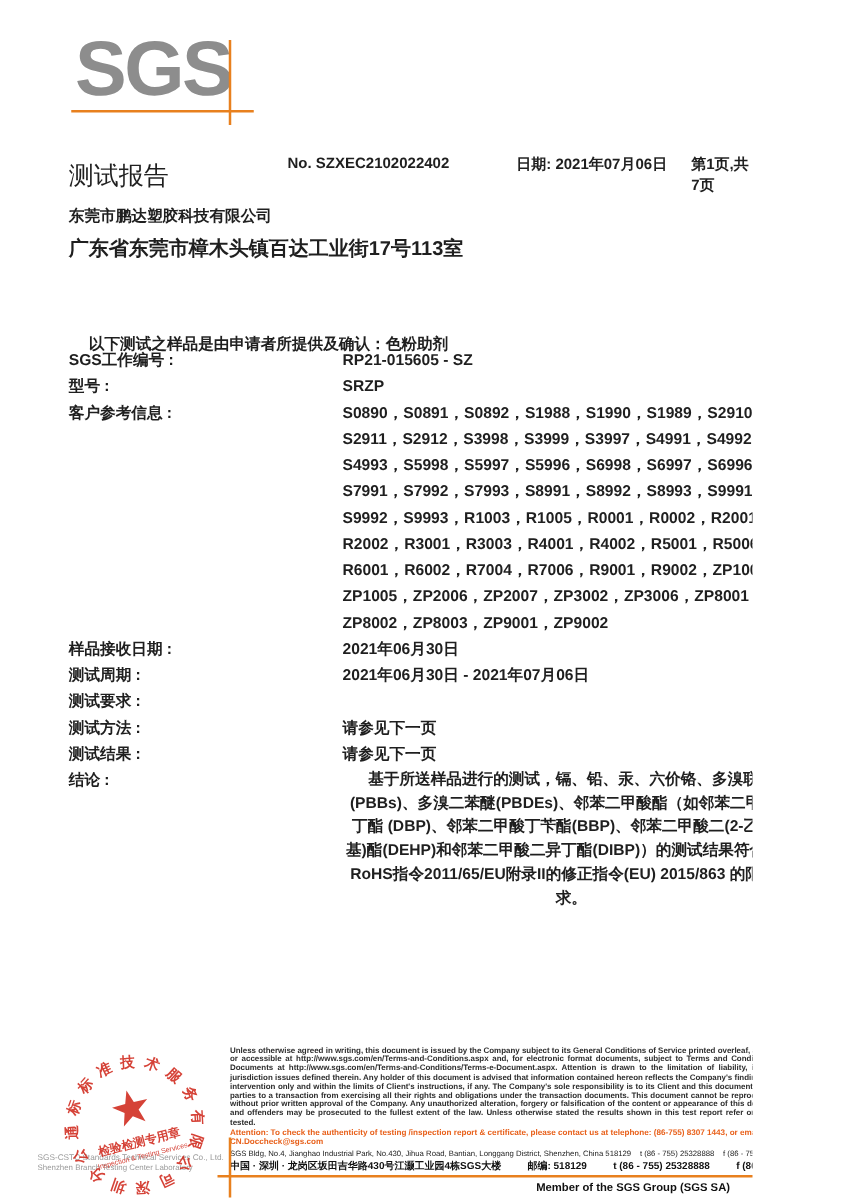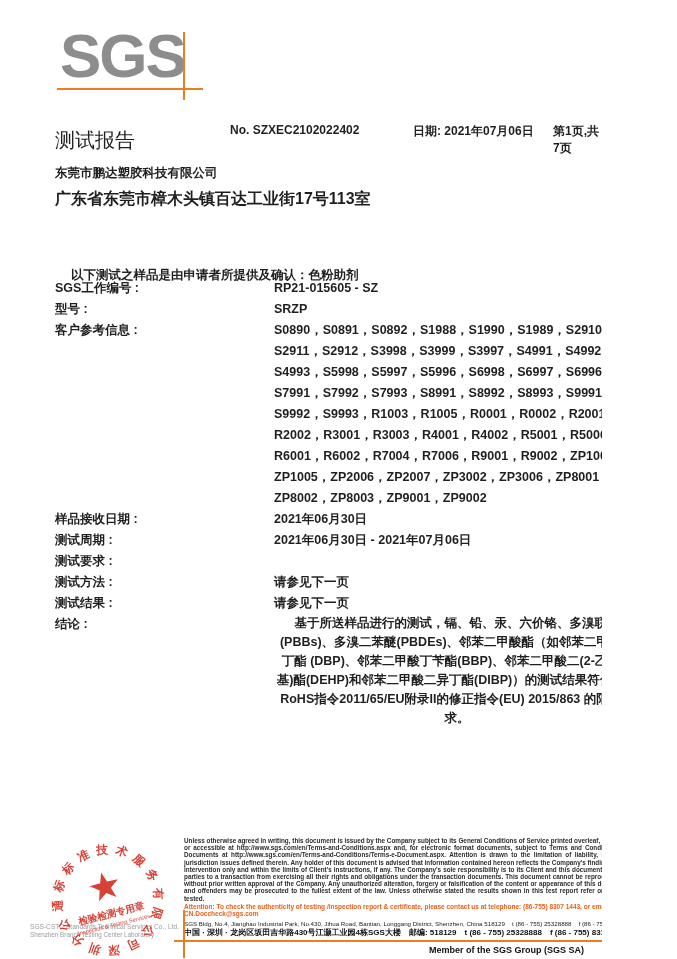--- a/index.html
+++ b/index.html
@@ -31,21 +31,21 @@
   .stamp{position:absolute;left:32px;top:846px;width:152px;height:112px;overflow:visible;}
   .lab-lines{position:absolute;left:30px;top:923px;width:170px;color:#9b9b9b;}
   .lab-line1{font-size:6.6px;line-height:8px;}
   .lab-line2{font-size:6.3px;line-height:8px;}
   .foot-text{position:absolute;left:184px;top:837px;width:479px;}
   .disclaimer{font-size:6.35px;line-height:7.2px;font-weight:bold;color:#2d2d2d;text-align:justify;}
   .attention{font-size:6.5px;line-height:7.4px;font-weight:bold;color:#e8601a;margin-top:1px;}
   .addr-en{font-size:6.2px;line-height:7.6px;color:#222;margin-top:2px;white-space:nowrap;}
   .addr-en span{margin-right:7px;}
   .addr-cn{font-size:8px;line-height:10px;font-weight:bold;color:#111;margin-top:1px;white-space:nowrap;}
-  .addr-cn span{margin-right:8px;}
+  .addr-cn span{margin-right:21px;}
   .crop-h-bot{position:absolute;left:174px;top:940px;width:489px;height:2px;background:#e8801e;}
   .crop-v-bot{position:absolute;left:183px;top:910px;width:2px;height:48px;background:#e8801e;}
   .member{position:absolute;right:18px;top:945px;font-size:9px;font-weight:bold;color:#111;}
 </style>
 </head>
 <body>
 
 <div class="page">
 
   <div class="logo">SGS</div>

